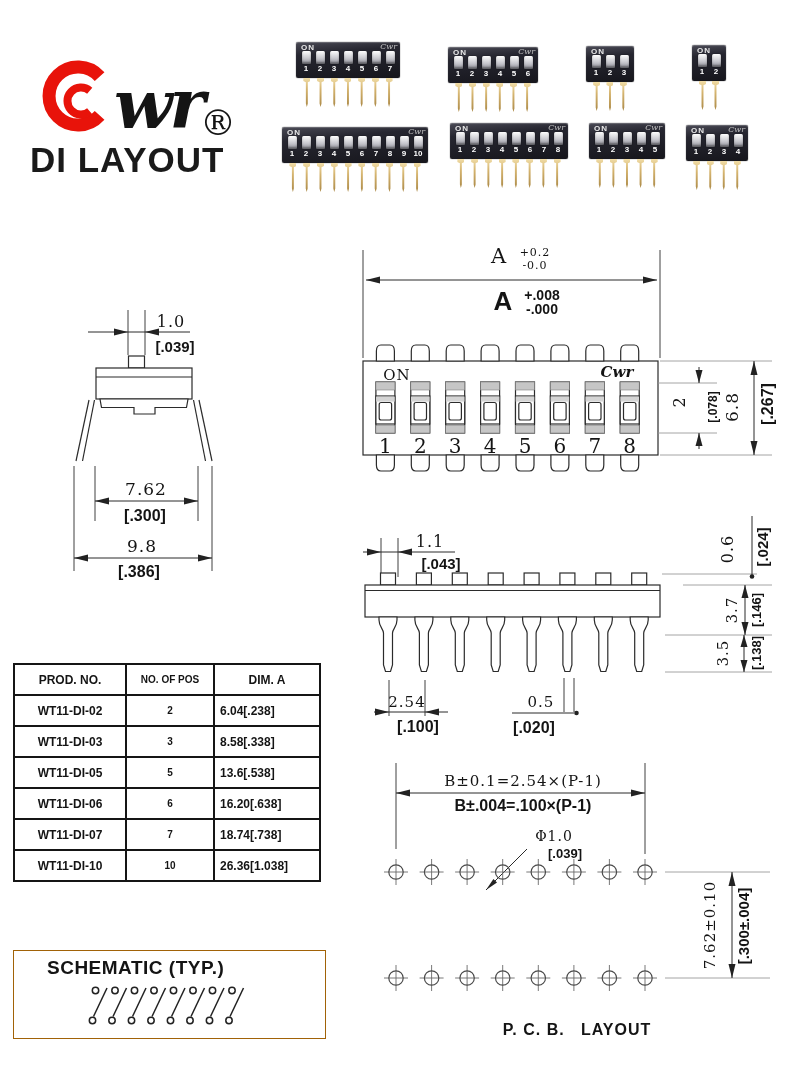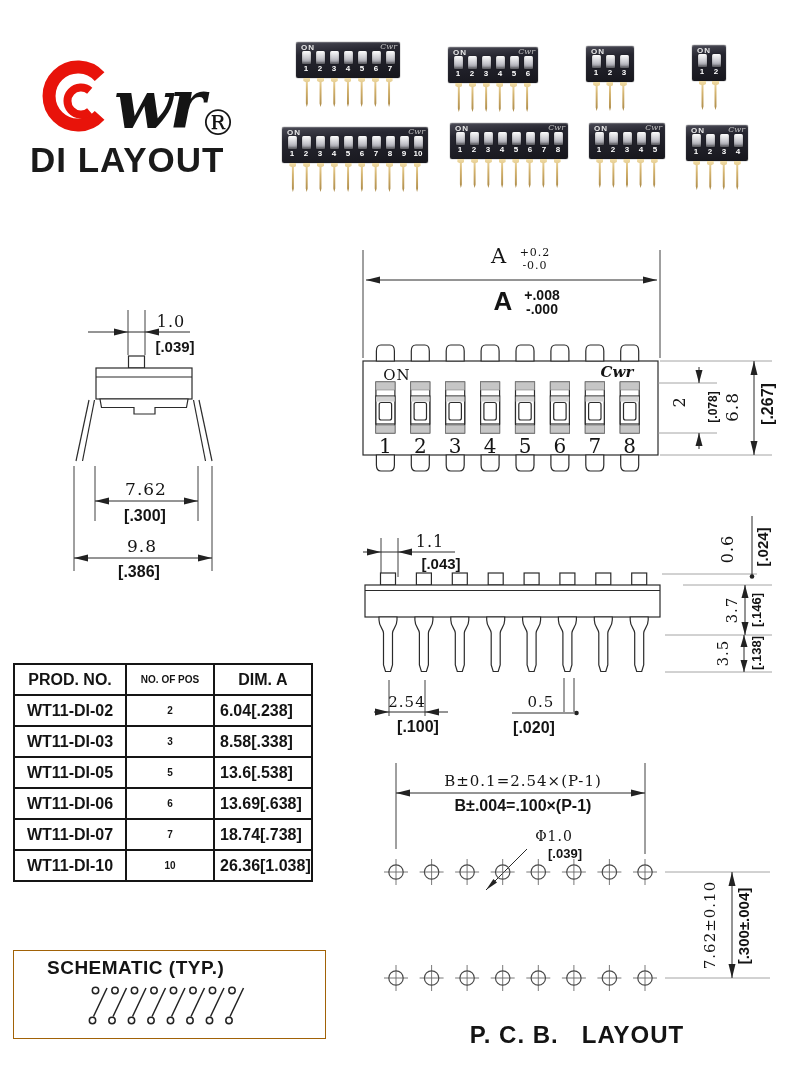--- a/index.html
+++ b/index.html
@@ -22,31 +22,31 @@
   .fvnum{font-size:20px;text-anchor:middle}
   .drawlogo{font-style:italic;font-weight:bold;font-size:15px;text-anchor:middle}
   .schshape{fill:#fff;stroke:#222;stroke-width:1.5}
   .schline{stroke:#222;stroke-width:1.5}
   .holecircle{fill:none;stroke:#4a4a4a;stroke-width:1.2}
   .crossline{stroke:#6a6a6a;stroke-width:.9}
 
   #series-title{position:absolute;left:30px;top:140px;font-size:35px;font-weight:bold;
                 letter-spacing:1px;color:#1a1a1a}
   #pcb-title{position:absolute;left:452px;top:1021px;width:250px;text-align:center;
-             font-size:24px;font-weight:bold;letter-spacing:1px;white-space:pre}
+             font-size:16px;font-weight:bold;letter-spacing:1px;white-space:pre}
   #schematic-box{position:absolute;left:13px;top:950px;width:313px;height:89px;
                  border:1px solid #a16207;background:#fff}
   #schematic-title{position:absolute;left:33px;top:6px;font-size:19px;font-weight:bold;letter-spacing:.5px}
 
   #spec-table{position:absolute;left:13px;top:663px;border-collapse:collapse;background:#fff}
   #spec-table th,#spec-table td{border:2px solid #151515;font-weight:bold;color:#141414;
-      text-align:center;height:31px;padding:0;font-size:16px;font-family:"Liberation Sans",sans-serif}
+      text-align:center;height:31px;padding:0;font-size:12px;font-family:"Liberation Sans",sans-serif}
   #spec-table .c0{width:112px}
   #spec-table .c1{width:88px;font-size:10px}
-  #spec-table .c2{width:90px}
+  #spec-table .c2{width:106px}
   #spec-table td.dimcell{text-align:left;padding-left:5px}
 
   #photos{position:absolute;left:0;top:0;width:100%;height:100%}
   .dip{position:absolute}
   .dipbody{position:relative;height:36px;border-radius:2px;
      background:linear-gradient(175deg,#4a4a55 0%,#262630 30%,#16161c 100%);
      box-shadow:0 0 1px #000, inset 0 1px 1px rgba(255,255,255,.22)}
   .dipon{position:absolute;top:2px;left:5px;font-size:8px;font-weight:bold;color:#e9e9e9;
          letter-spacing:1px;line-height:1}
   .diplogo{position:absolute;top:1px;right:3px;font-size:8px;font-style:italic;color:#c2c2c2;
@@ -643,21 +643,21 @@
           <td class="dimcell c2">8.58[.338]</td>
         </tr>
         <tr>
           <td class="c0">WT11-DI-05</td>
           <td class="c1">5</td>
           <td class="dimcell c2">13.6[.538]</td>
         </tr>
         <tr>
           <td class="c0">WT11-DI-06</td>
           <td class="c1">6</td>
-          <td class="dimcell c2">13.69[.638]</td>
+          <td class="dimcell c2">16.20[.638]</td>
         </tr>
         <tr>
           <td class="c0">WT11-DI-07</td>
           <td class="c1">7</td>
           <td class="dimcell c2">18.74[.738]</td>
         </tr>
         <tr>
           <td class="c0">WT11-DI-10</td>
           <td class="c1">10</td>
           <td class="dimcell c2">26.36[1.038]</td>

